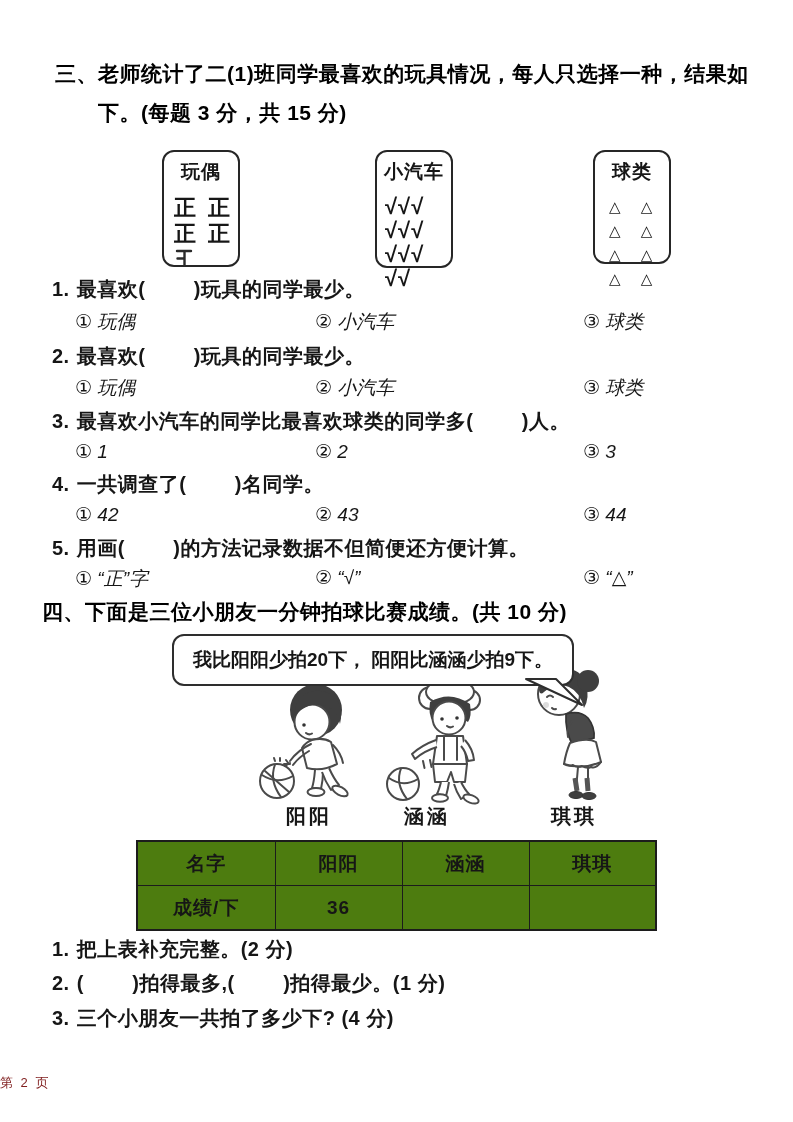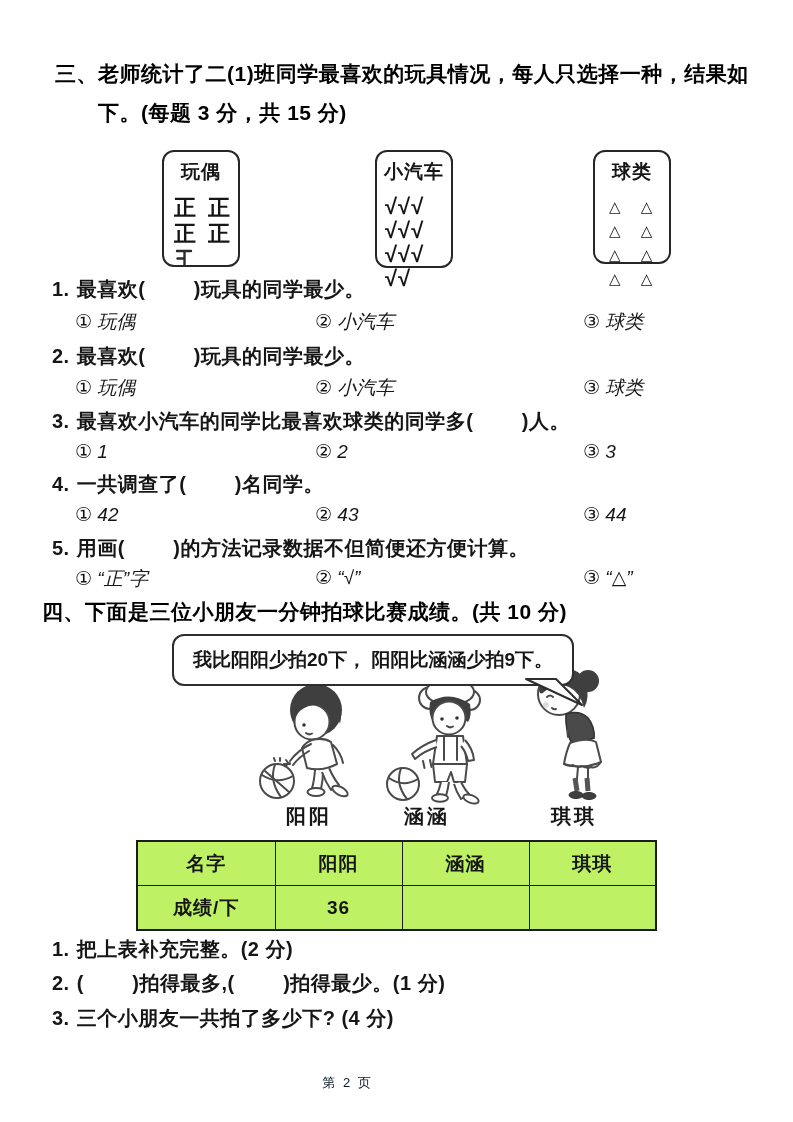--- a/index.html
+++ b/index.html
@@ -28,28 +28,28 @@
     border:2px solid #2e2e2e;border-radius:12px;background:#fff;z-index:2;
     display:flex;align-items:center;justify-content:center;
     font-size:19px;font-weight:600;white-space:pre;
   }
   .bubble-tail{position:absolute;left:518px;top:678px;z-index:3;}
   .kid-svg{position:absolute;}
   .kid-label{position:absolute;width:90px;text-align:center;font-size:20px;font-weight:600;letter-spacing:3px;top:803px;}
   
   table.score{
     position:absolute;left:136px;top:840px;width:519px;
-    border-collapse:collapse;table-layout:fixed;background:#bef264;
+    border-collapse:collapse;table-layout:fixed;background:#4d7c0f;
     border:2.5px solid #1c1c1c;
   }
   table.score td{
     border:1.7px solid #1c1c1c;text-align:center;vertical-align:middle;
     font-size:19px;height:41px;font-weight:600;letter-spacing:1px;
   }
-  .footer{position:absolute;left:0;top:1074px;width:695px;text-align:center;font-size:13px;color:#0f172a;letter-spacing:2px;}
+  .footer{position:absolute;left:0;top:1074px;width:695px;font-size:13px;color:#7f1d1d;letter-spacing:2px;}
   svg .ln{stroke:#4a4a4a;fill:none;stroke-width:2;stroke-linecap:round;stroke-linejoin:round;}
   svg .fillw{fill:#fff;stroke:#4a4a4a;stroke-width:2;stroke-linejoin:round;}
   svg .dark{fill:#3f3f3f;stroke:none;}
 </style>
 </head>
 <body>
 
 <div class="page">
 
   <div class="abs sec-title" style="left:55px;top:60px;">三、老师统计了二(1)班同学最喜欢的玩具情况，每人只选择一种，结果如</div>

